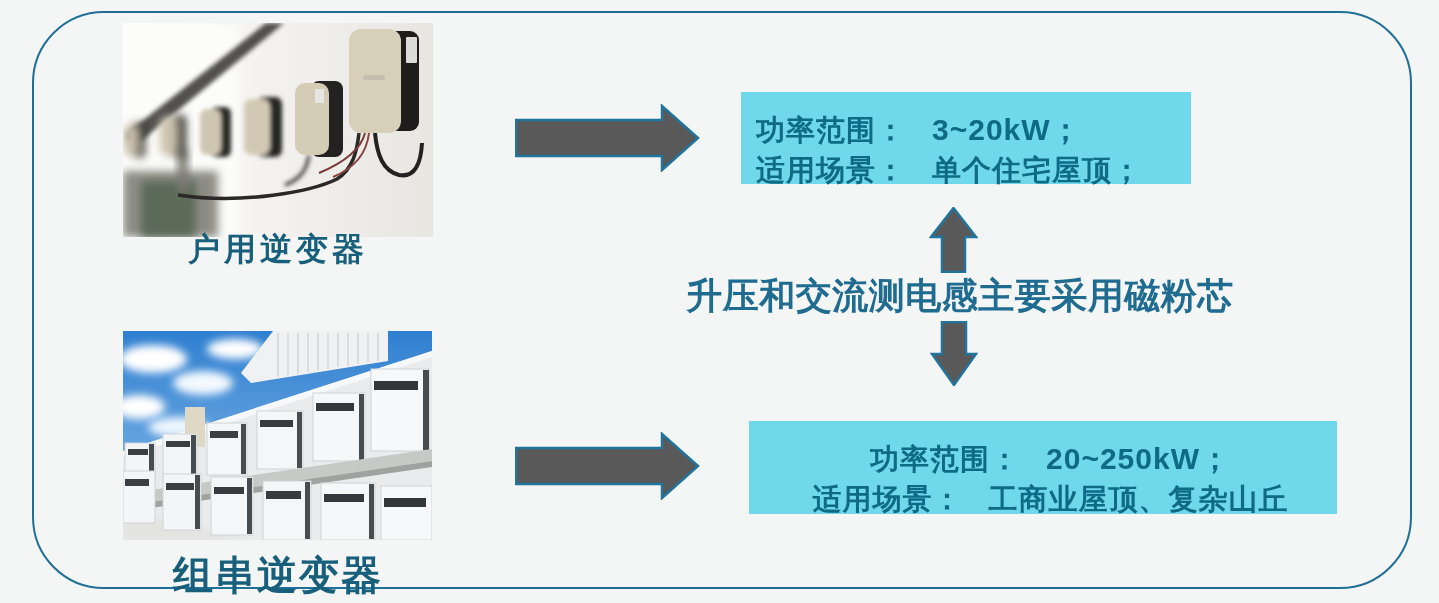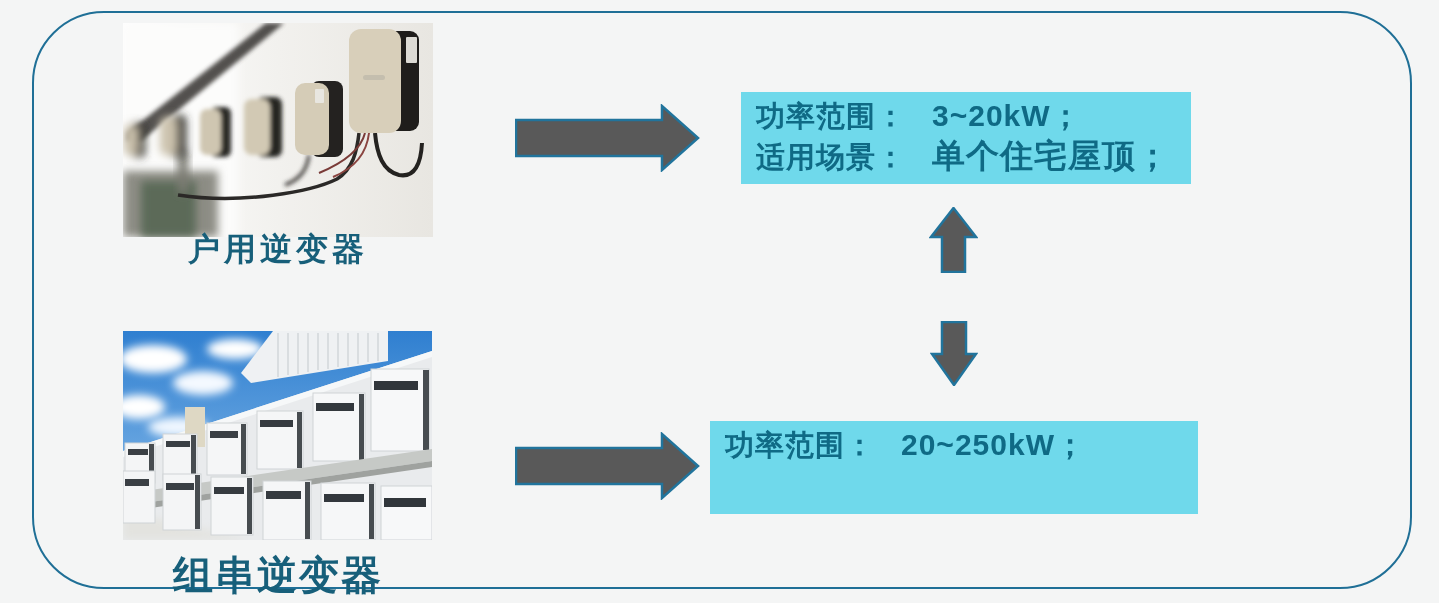--- a/index.html
+++ b/index.html
@@ -6,27 +6,27 @@
   .stage{position:relative;width:1439px;height:603px;background:#f4f5f5;overflow:hidden;
          font-family:"Liberation Serif",serif;}
   .frame{position:absolute;left:32px;top:11px;width:1380px;height:578px;
          border:2.5px solid #1f6f96;border-radius:72px;box-sizing:border-box;}
   .photo{position:absolute;overflow:hidden;}
   .photo svg{display:block;}
   .caption{position:absolute;text-align:center;color:#175f7a;font-weight:700;}
   .caption-top{left:123px;top:228px;width:310px;font-size:32px;letter-spacing:4px;}
   .caption-bottom{left:123px;top:548px;width:310px;font-size:40px;letter-spacing:2px;}
   .callout{position:absolute;background:#6fd9eb;color:#0f6a85;box-sizing:border-box;
-           padding:4px 0 0 15px;font-size:29px;letter-spacing:1px;}
+           padding:18px 0 0 15px;font-size:29px;letter-spacing:1px;}
   .callout-top{left:741px;top:92px;width:450px;height:92px;}
-  .callout-bottom{left:710px;top:421px;width:488px;height:93px;}
+  .callout-bottom{left:749px;top:421px;width:588px;height:93px;text-align:center;}
   .callout-line{height:40px;line-height:40px;white-space:nowrap;}
   .c-label{font-weight:700;}
   .c-value{margin-left:26px;font-family:"Liberation Sans",sans-serif;font-weight:700;font-size:30px;}
-  .c-value.serif{font-family:"Liberation Serif",serif;font-size:33px;}
+  .c-value.serif{font-family:"Liberation Serif",serif;font-size:29px;}
   .center-note{position:absolute;left:610px;top:272px;width:700px;text-align:center;
                font-size:36px;font-weight:700;color:#206c90;letter-spacing:0.5px;white-space:nowrap;}
   .arrow{position:absolute;}
   .arrow svg{display:block;}
 </style>
 </head>
 <body>
 
 <div class="stage">
 
@@ -185,28 +185,32 @@
     </div>
     <div class="callout-line">
       <span class="c-label">适用场景：</span><span class="c-value serif">单个住宅屋顶；</span>
     </div>
   </div>
 
   <div class="callout callout-bottom">
     <div class="callout-line">
       <span class="c-label">功率范围：</span><span class="c-value">20~250kW；</span>
     </div>
+    <div class="callout-line">
+      <span class="c-label">适用场景：</span><span class="c-value serif">工商业屋顶、复杂山丘</span>
+    </div>
   </div>
 
   <div class="arrow" style="left:929px;top:207px;">
     <svg width="49" height="66" viewBox="0 0 49 66">
       <polygon points="24.5,1 47,30 36,30 36,65 13,65 13,30 2,30" fill="#595959" stroke="#21749c" stroke-width="2.5"></polygon>
     </svg>
   </div>
 
+  <div class="center-note">升压和交流测电感主要采用磁粉芯</div>
 
   <div class="arrow" style="left:930px;top:321px;">
     <svg width="48" height="65" viewBox="0 0 48 65">
       <polygon points="12,1 36,1 36,33 46,33 24,64 2,33 12,33" fill="#595959" stroke="#21749c" stroke-width="2.5"></polygon>
     </svg>
   </div>
 
 </div>
 
 </body></html>

